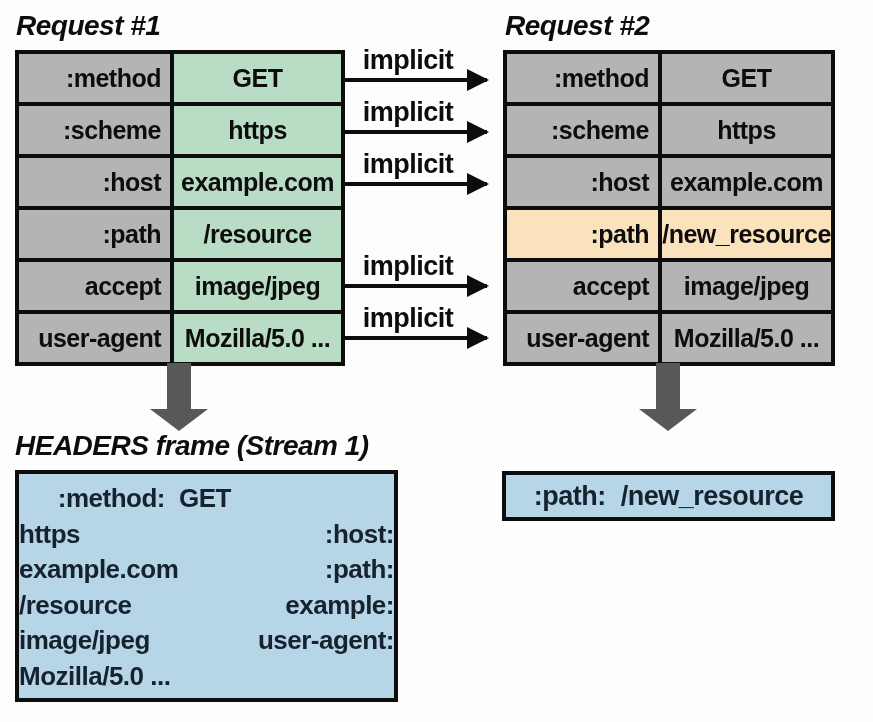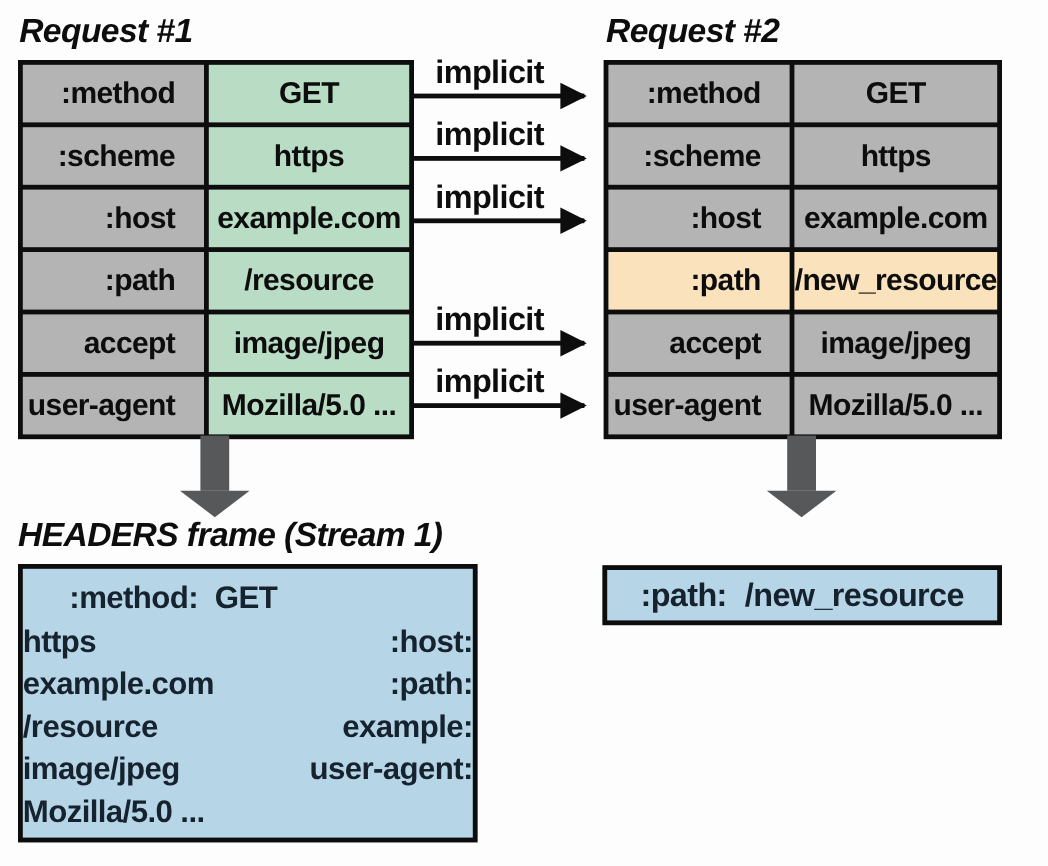--- a/index.html
+++ b/index.html
@@ -36,21 +36,21 @@
     background:var(--border-black);
     padding:4px;
     box-sizing:border-box;
   }
   .cell{
     display:flex;align-items:center;
     font-size:25px;
     white-space:nowrap;
     overflow:visible;
   }
-  .cell.name{justify-content:flex-end;padding-right:24px;background:var(--cell-gray);}
+  .cell.name{justify-content:flex-end;padding-right:9px;background:var(--cell-gray);}
   .cell.val{justify-content:center;background:var(--cell-gray);}
   .cell.green{background:var(--cell-green);}
   .cell.orange{background:var(--cell-orange);}
   
   .impl-arrow{
     position:absolute;left:345px;width:144px;height:40px;
   }
   .impl-label{
     position:absolute;left:0;right:18px;bottom:8px;
     text-align:center;font-size:27px;line-height:28px;

